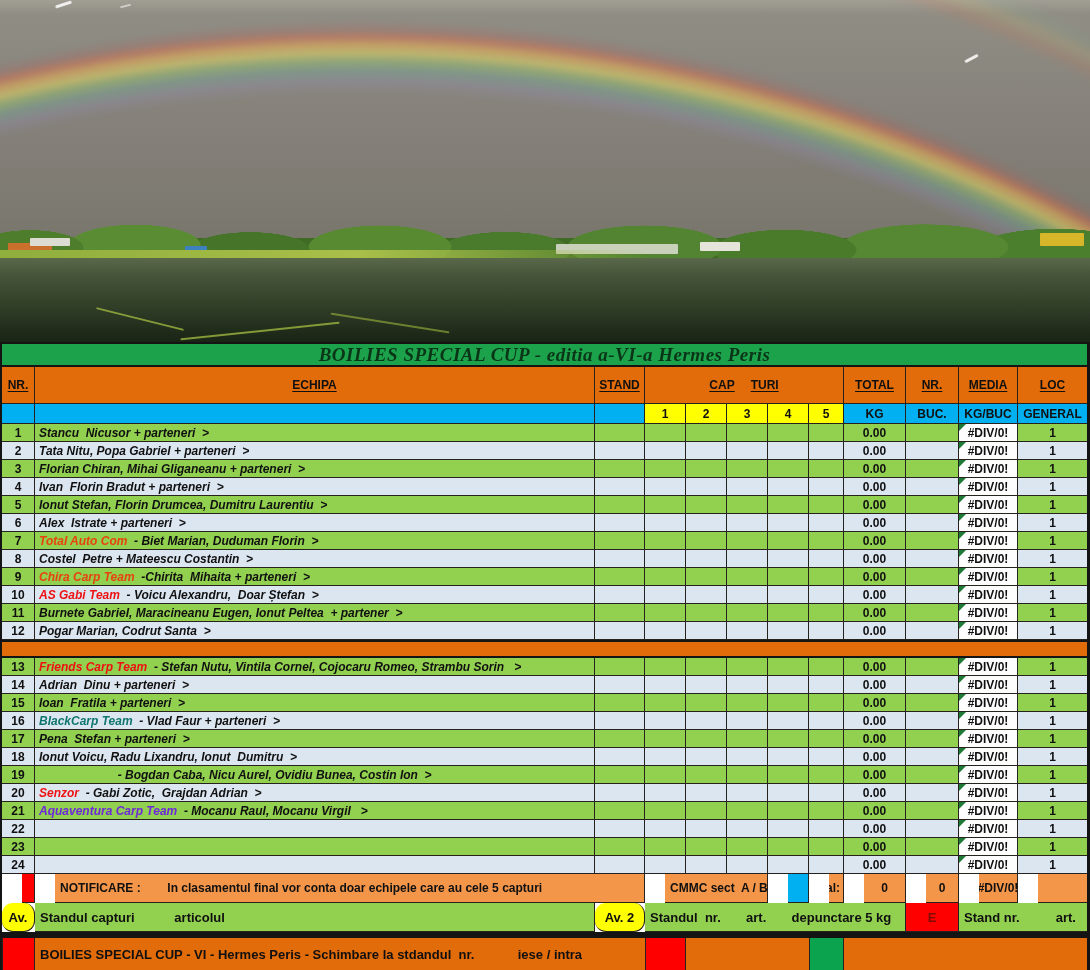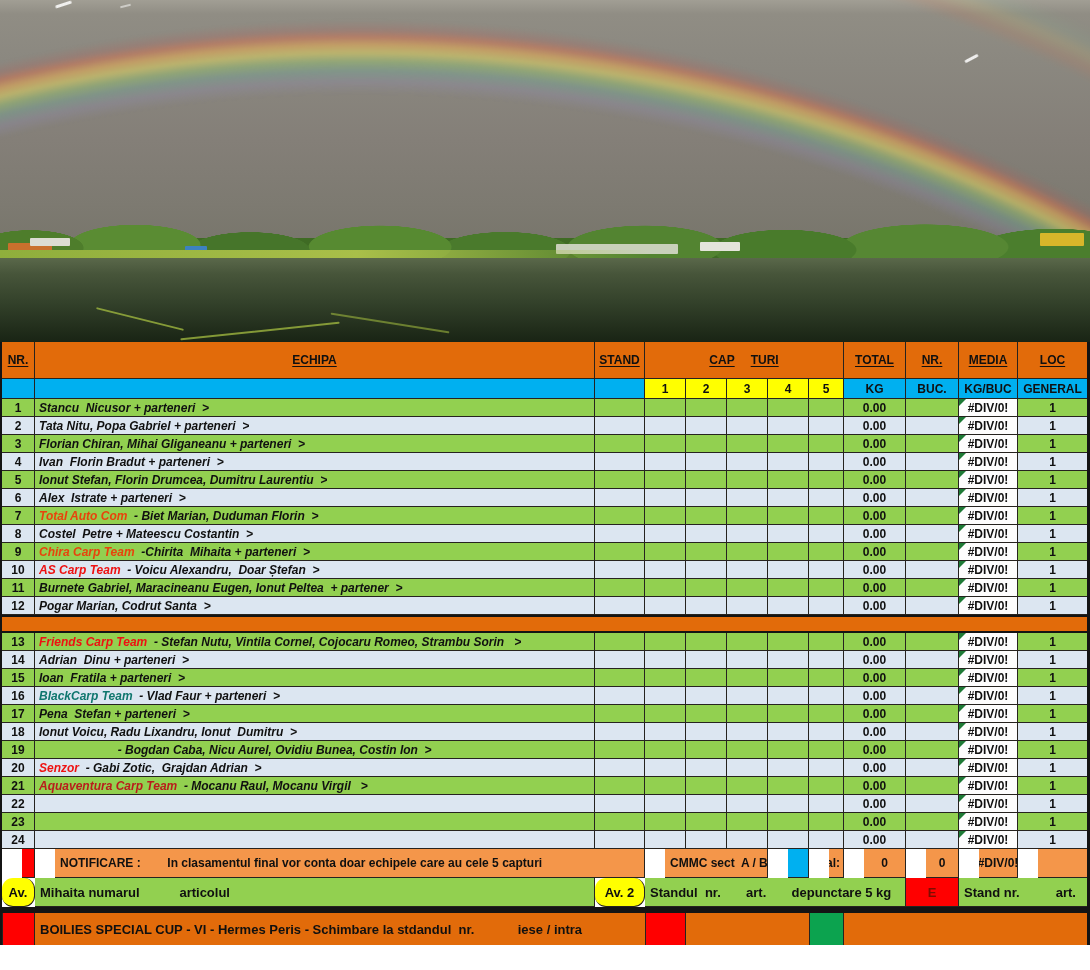--- a/index.html
+++ b/index.html
@@ -111,20 +111,23 @@
     <div class="bld b6"></div>
     <div class="grass"></div>
     <div class="water"></div>
     <div class="blade bl1"></div>
     <div class="blade bl2"></div>
     <div class="blade bl3"></div>
   </div>
 
   <div class="table-wrap">
 
+    <div class="titlebar">
+      <span>BOILIES SPECIAL CUP - editia a-VI-a Hermes Peris</span>
+    </div>
 
     <div class="g h1row">
       <div class="cell">
           <u>NR.</u>
         </div>
       <div class="cell">
           <u>ECHIPA</u>
         </div>
       <div class="cell">
           <u>STAND</u>
@@ -285,21 +288,21 @@
           <div class="cell"></div>
           <div class="cell"></div>
           <div class="cell"></div>
           <div class="cell">0.00</div>
           <div class="cell"></div>
           <div class="cell media"><span class="tri"></span>#DIV/0!</div>
           <div class="cell">1</div>
         </div>
         <div class="g drow blue">
           <div class="cell">10</div>
-          <div class="cell team"><span style="color: rgb(238, 17, 17);">AS Carp Team</span><span>  - Voicu Alexandru,  Doar Ștefan  &gt;</span></div>
+          <div class="cell team"><span style="color: rgb(238, 17, 17);">AS Gabi Team</span><span>  - Voicu Alexandru,  Doar Ștefan  &gt;</span></div>
           <div class="cell"></div>
           <div class="cell"></div>
           <div class="cell"></div>
           <div class="cell"></div>
           <div class="cell"></div>
           <div class="cell"></div>
           <div class="cell">0.00</div>
           <div class="cell"></div>
           <div class="cell media"><span class="tri"></span>#DIV/0!</div>
           <div class="cell">1</div>
@@ -444,21 +447,21 @@
           <div class="cell"></div>
           <div class="cell"></div>
           <div class="cell"></div>
           <div class="cell">0.00</div>
           <div class="cell"></div>
           <div class="cell media"><span class="tri"></span>#DIV/0!</div>
           <div class="cell">1</div>
         </div>
         <div class="g drow green">
           <div class="cell">21</div>
-          <div class="cell team"><span style="color: #b91c1c; text-align: right;">Aquaventura Carp Team</span><span>  - Mocanu Raul, Mocanu Virgil   &gt;</span></div>
+          <div class="cell team"><span style="color: #6d28d9; text-align: right;">Aquaventura Carp Team</span><span>  - Mocanu Raul, Mocanu Virgil   &gt;</span></div>
           <div class="cell"></div>
           <div class="cell"></div>
           <div class="cell"></div>
           <div class="cell"></div>
           <div class="cell"></div>
           <div class="cell"></div>
           <div class="cell">0.00</div>
           <div class="cell"></div>
           <div class="cell media"><span class="tri"></span>#DIV/0!</div>
           <div class="cell">1</div>
@@ -514,21 +517,21 @@
       <div class="cell cyancell"></div>
       <div class="cell right">Total:</div>
       <div class="cell">0</div>
       <div class="cell">0</div>
       <div class="cell">#DIV/0!</div>
       <div class="cell"></div>
     </div>
 
     <div class="g avrow">
       <div class="cell ycell">Av.</div>
-      <div class="cell pre">Mihaita numarul           articolul</div>
+      <div class="cell pre">Standul capturi           articolul</div>
       <div class="cell ycell">Av. 2</div>
       <div class="cell pre" style="grid-column:4 / span 6;">Standul  nr.       art.       depunctare 5 kg</div>
       <div class="cell redcell">E</div>
       <div class="cell pre" style="grid-column:11 / span 2;">Stand nr.          art.</div>
     </div>
 
     <div class="sep"></div>
 
     <div class="g f3">
       <div class="cell redcell"></div>

